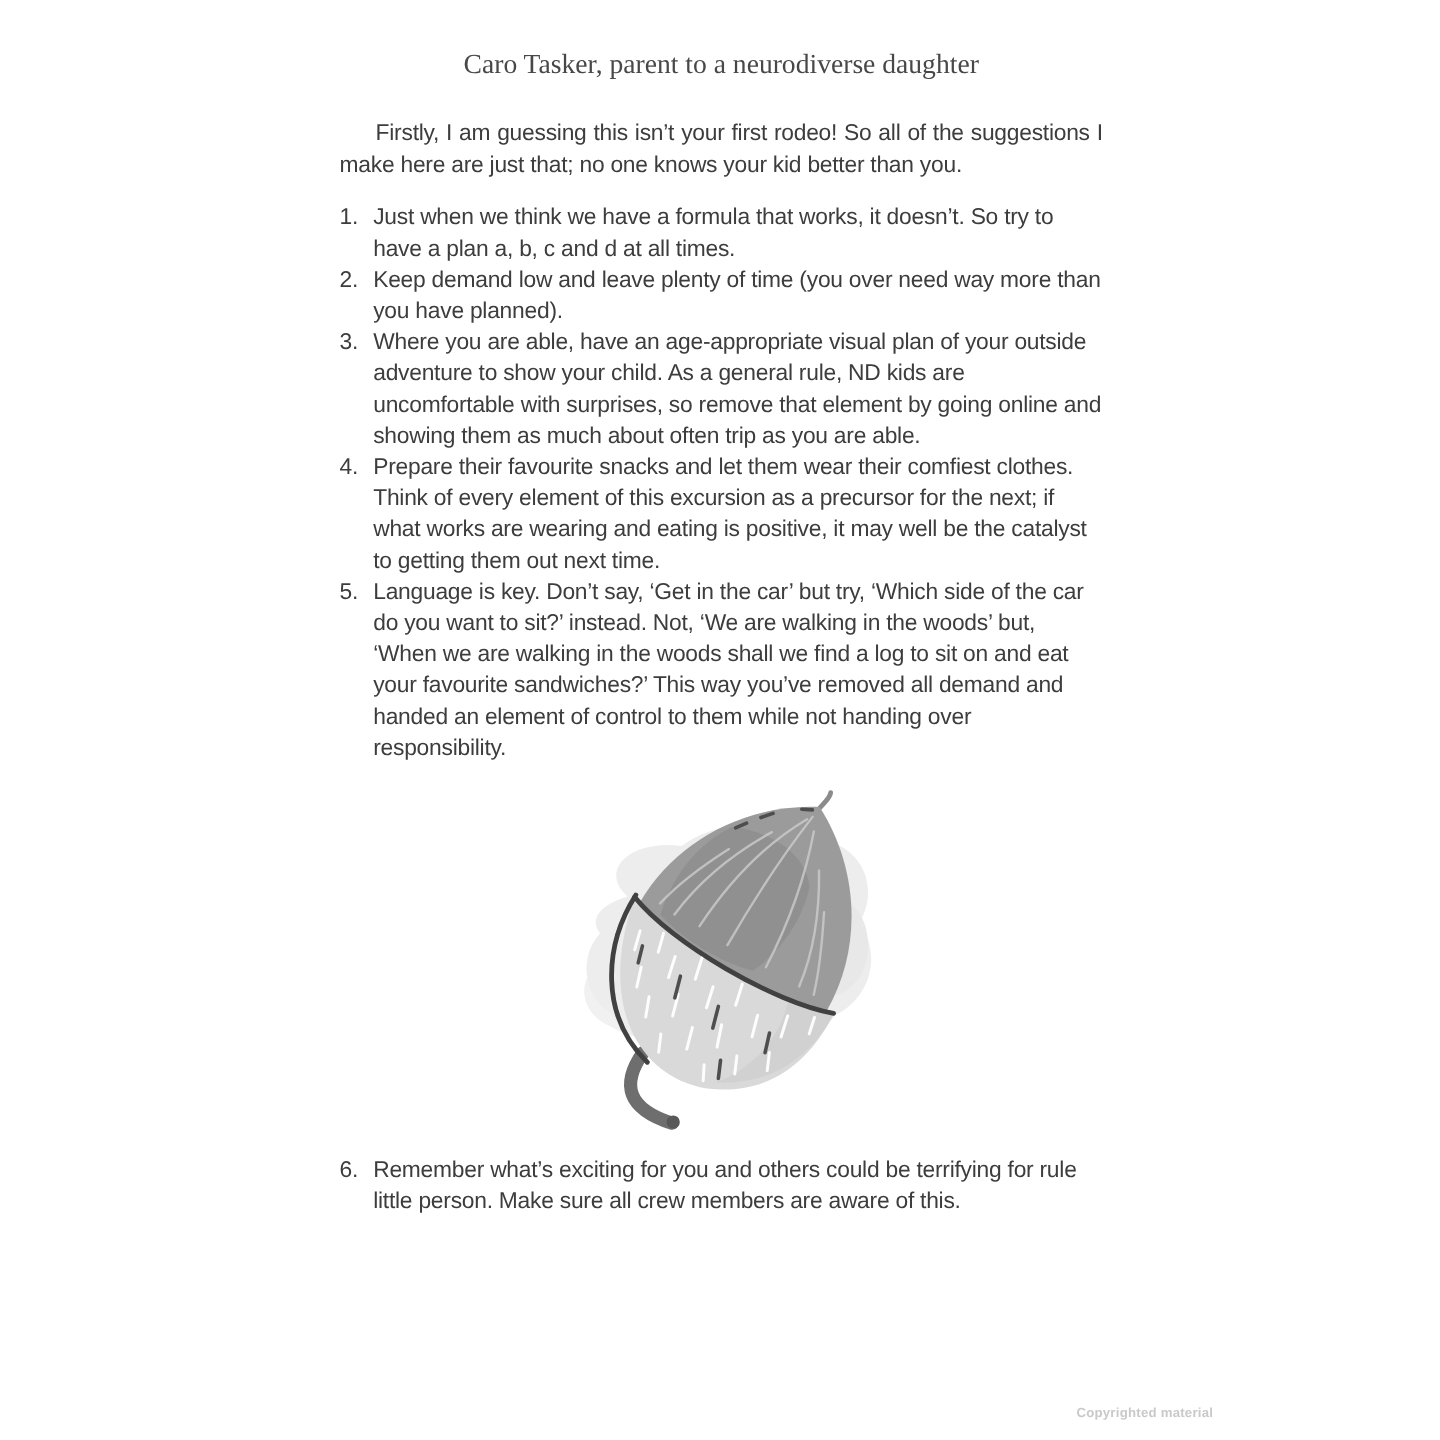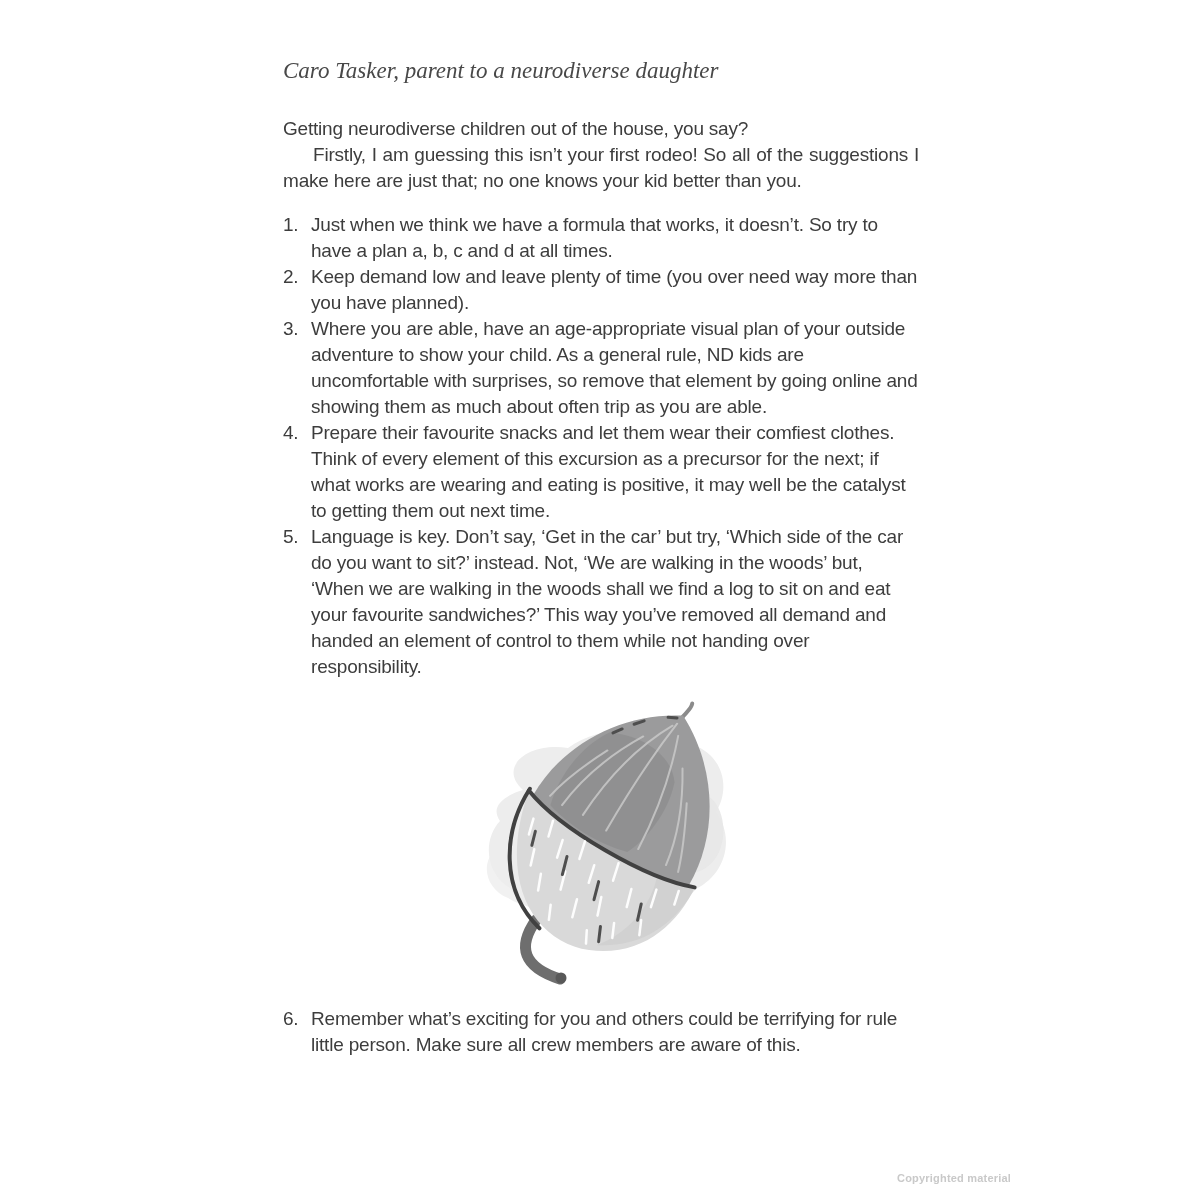--- a/index.html
+++ b/index.html
@@ -14,26 +14,25 @@
     background: #ffffff;
     font-family: "Liberation Sans", sans-serif;
     color: #3d3d3d;
   }
   .column {
     position: absolute;
     left: 283px; top: 0;
     width: 636px;
   }
   .heading {
-    margin-top: 56px;
+    margin-top: 39px;
     font-family: "Liberation Serif", serif;
-    font-style: italic;
     font-size: 23px;
     line-height: 30px;
-    text-align: left;
+    text-align: center;
     color: #484848;
   }
   .intro { margin-top: 30px; }
   .intro p {
     margin: 0;
     font-size: 19px;
     line-height: 26px;
     letter-spacing: -0.2px;
   }
   .intro .p2 {
@@ -68,21 +67,20 @@
 </style>
 </head>
 <body>
 
 <div class="page">
   <div class="column">
 
     <div class="heading">Caro Tasker, parent to a neurodiverse daughter</div>
 
     <div class="intro">
-      <p class="p1">Getting neurodiverse children out of the house, you say?</p>
       <p class="p2">Firstly, I am guessing this isn’t your first rodeo! So all of the suggestions I make here are just that; no one knows your kid better than you.</p>
     </div>
 
     <div class="nlist">
 
       <div class="list-row">
         <span class="num">1.</span>
         <div class="txt">Just when we think we have a formula that works, it doesn’t. So try to have a plan a, b, c and d at all times.</div>
       </div>
 

